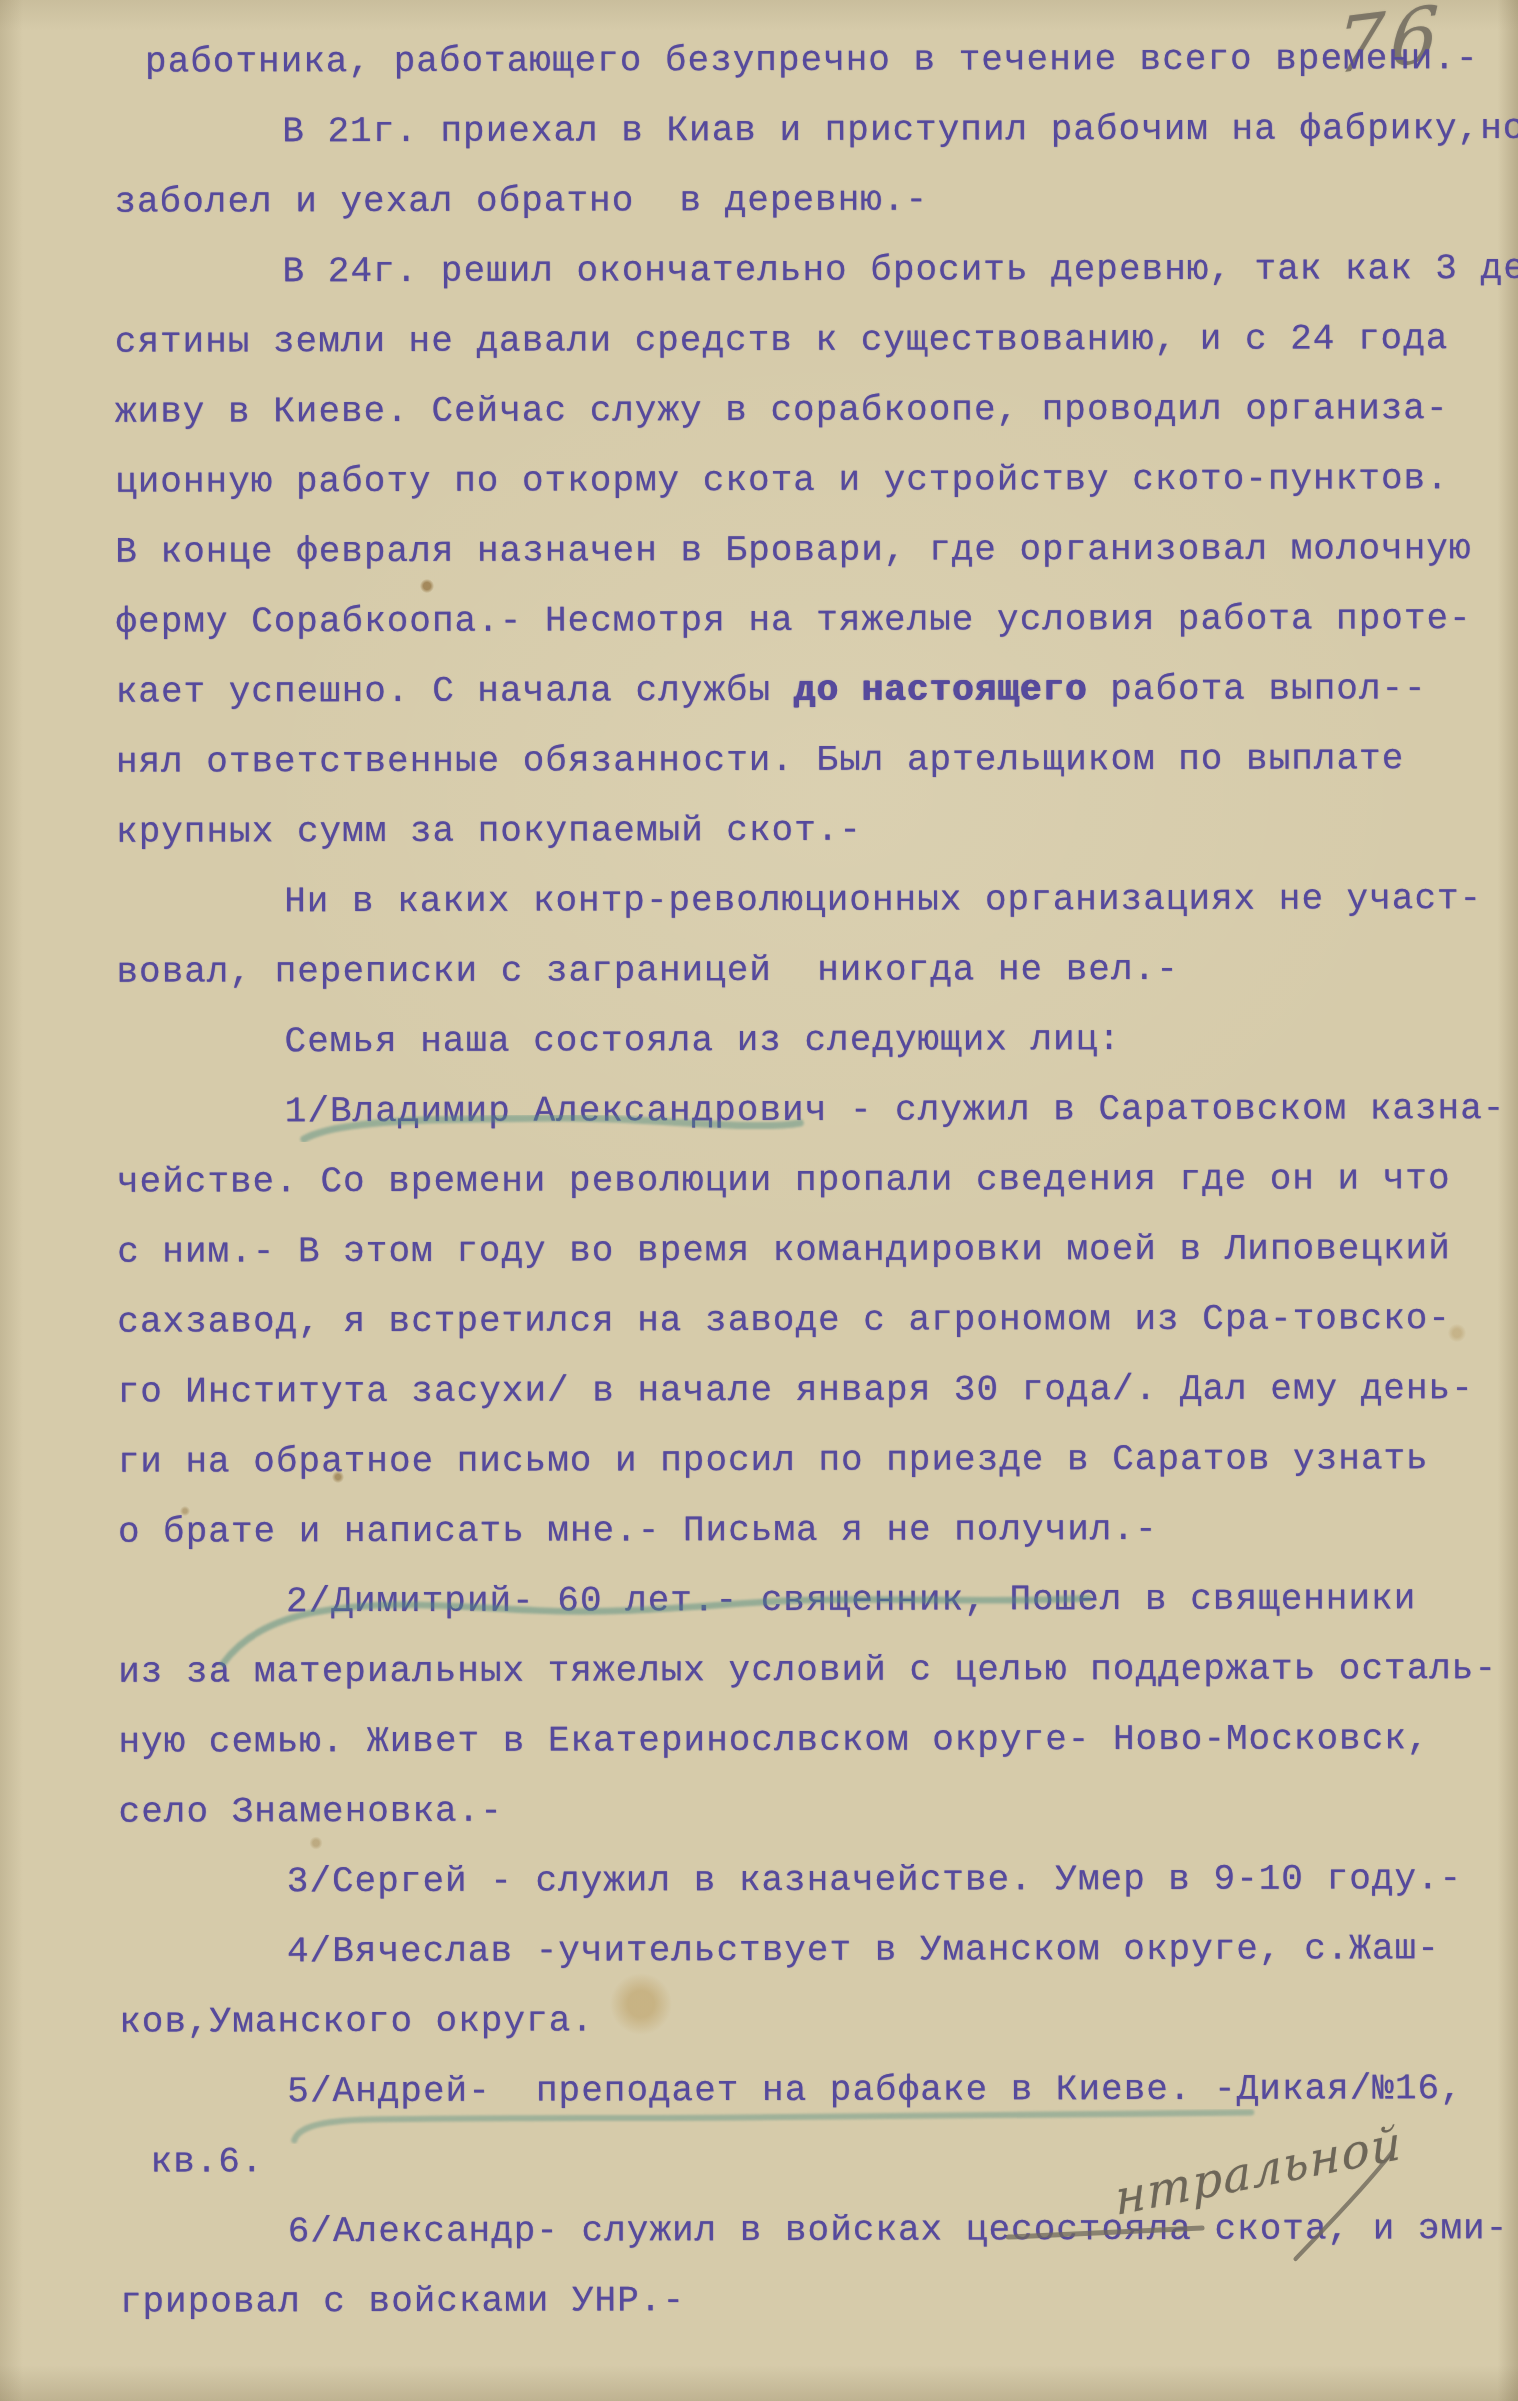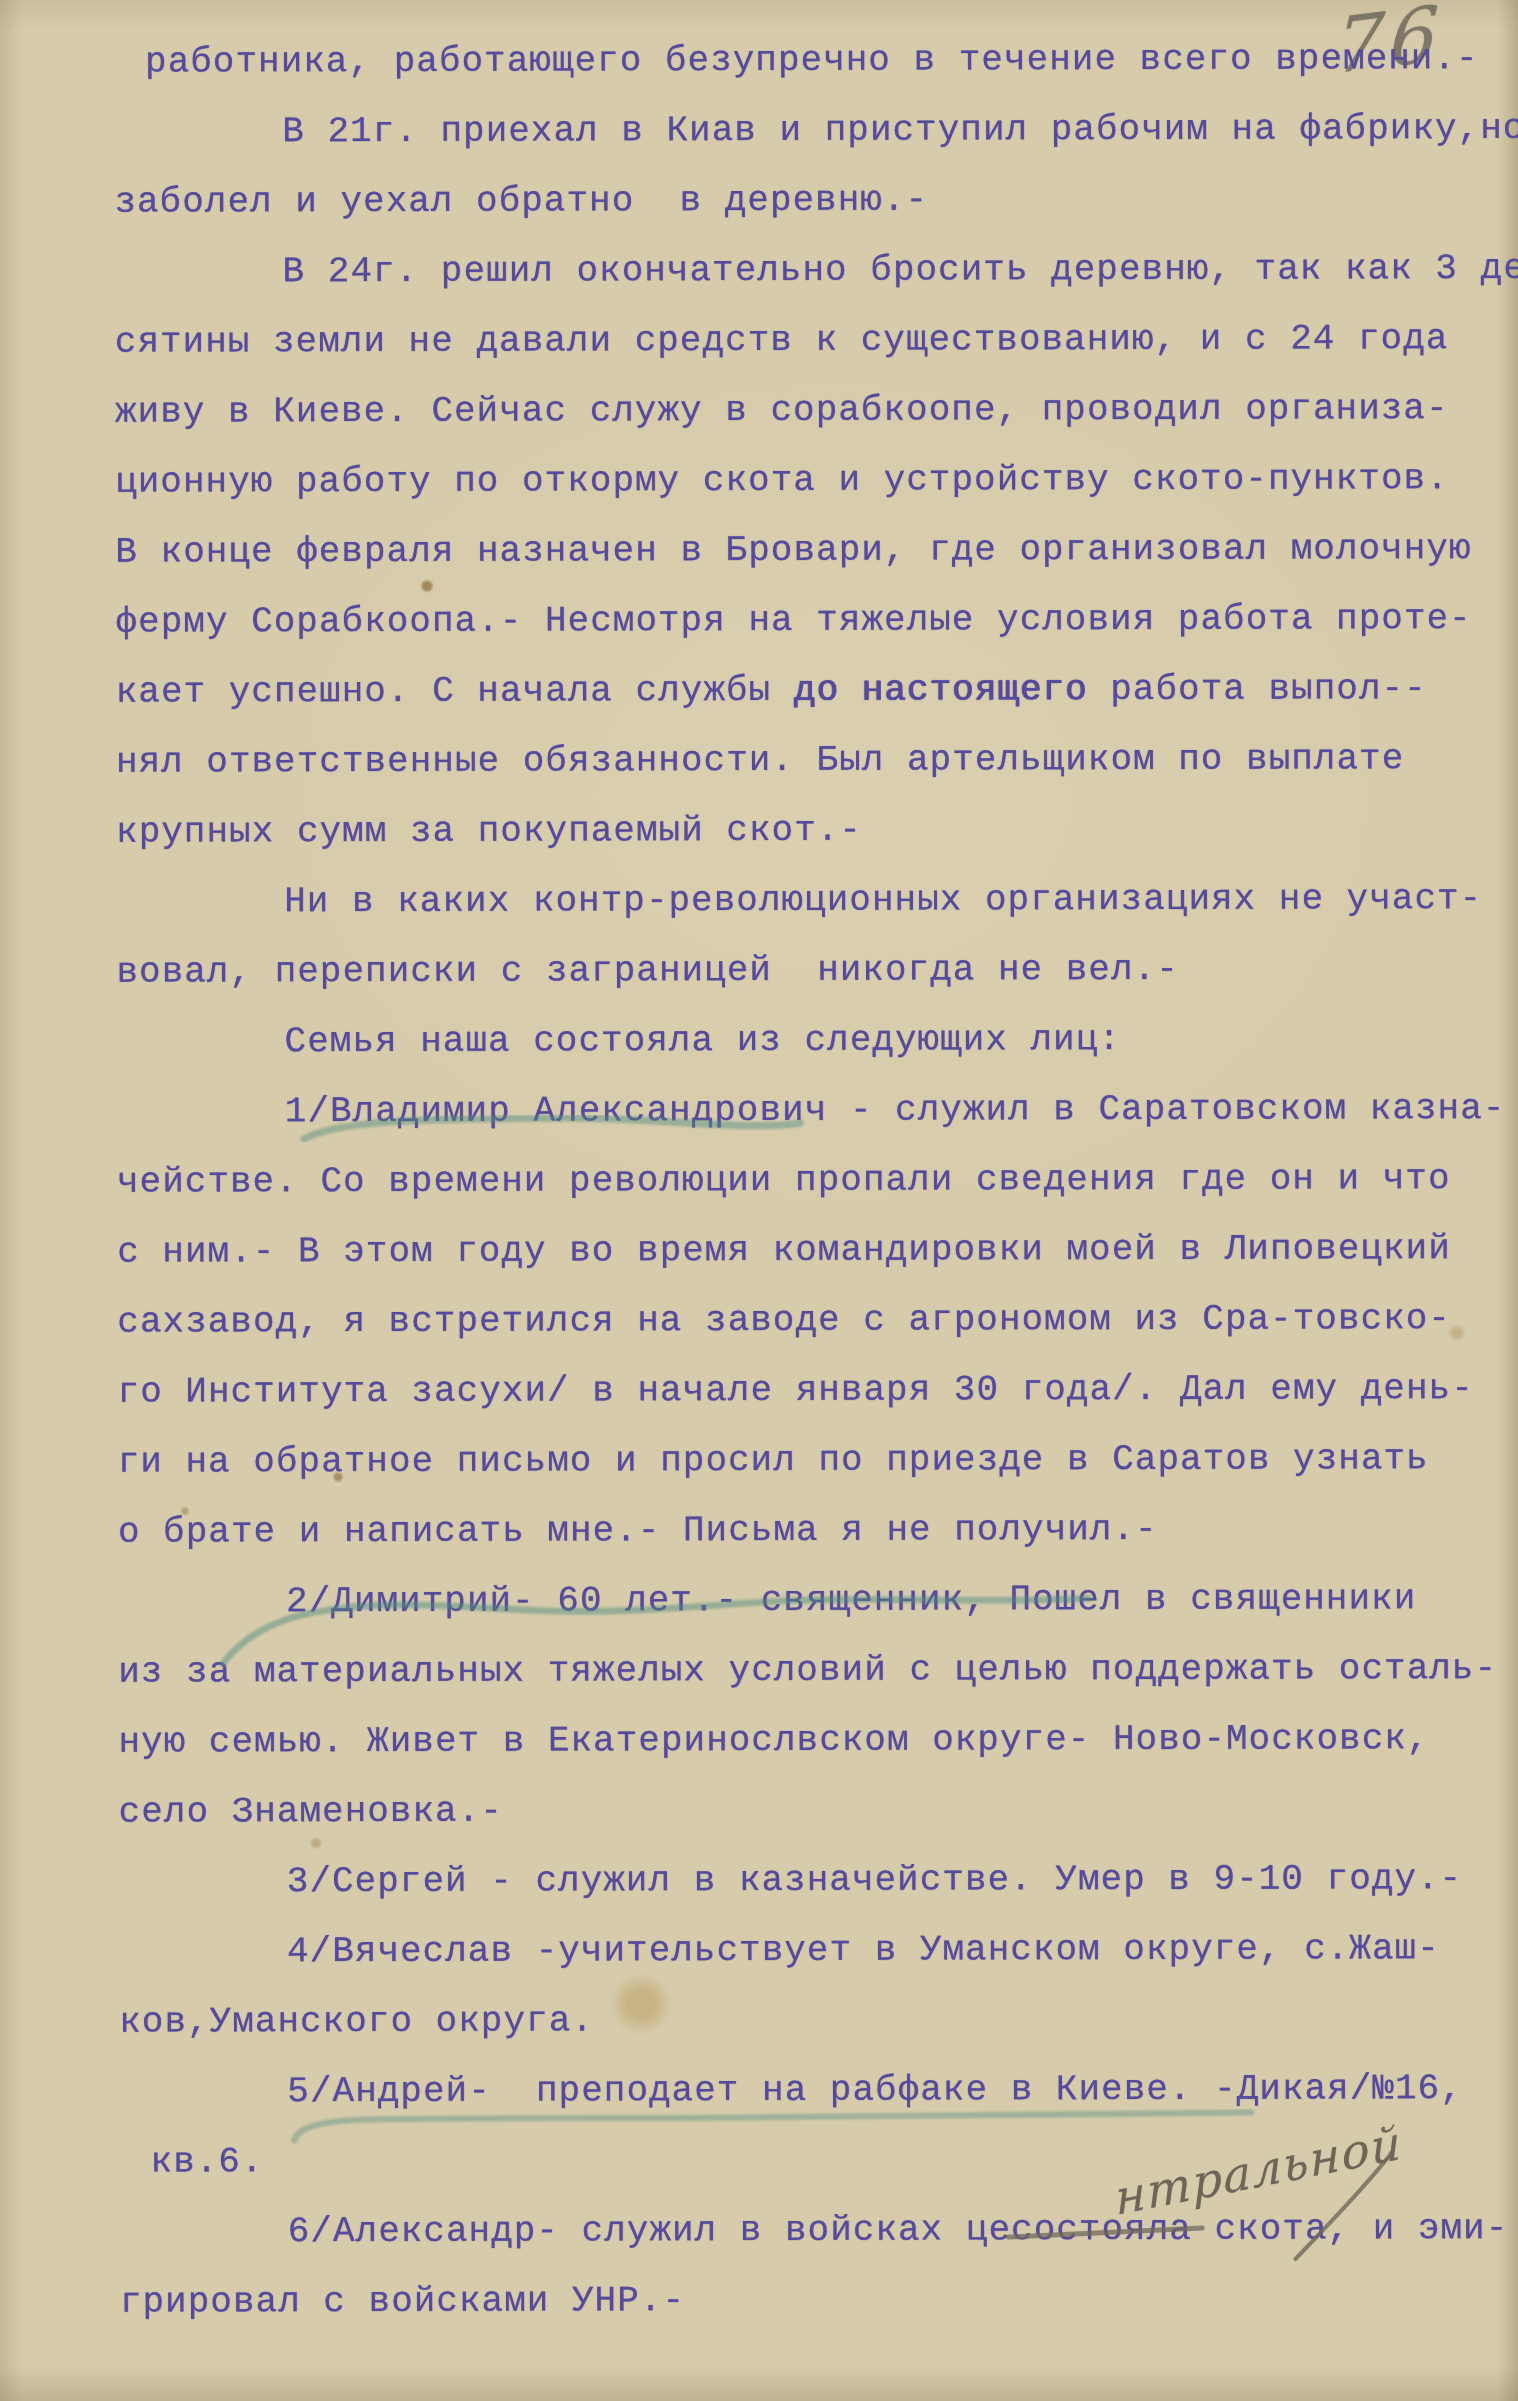--- a/index.html
+++ b/index.html
@@ -31,21 +31,21 @@
   .line{
     position:relative;
     height:70px; line-height:70px;
     font-size:36px; letter-spacing:1px;
     white-space:pre;
     text-shadow:0 0 1px rgba(86,74,156,0.55), 0.5px 0.5px 0 rgba(86,74,156,0.18);
   }
   .ind{padding-left:168px;}
   .ind-sm{padding-left:31px;}
   .overtype{
-    font-weight:normal;
+    font-weight:bold;
     text-shadow:0.8px 0 0 currentColor, -0.5px 0 0 rgba(86,74,156,0.55), 0 0 1.5px rgba(86,74,156,0.8);
   }
   .struck{position:relative;}
   .struck::after{
     content:""; position:absolute; left:-5.1px; right:-13.2px; top:52%; height:4.6px;
     background:rgba(111,105,92,0.75); border-radius:2.5px;
     transform:rotate(-2.5deg);
   }
   .pencil-note{
     position:absolute; left:993px; top:-48px;

